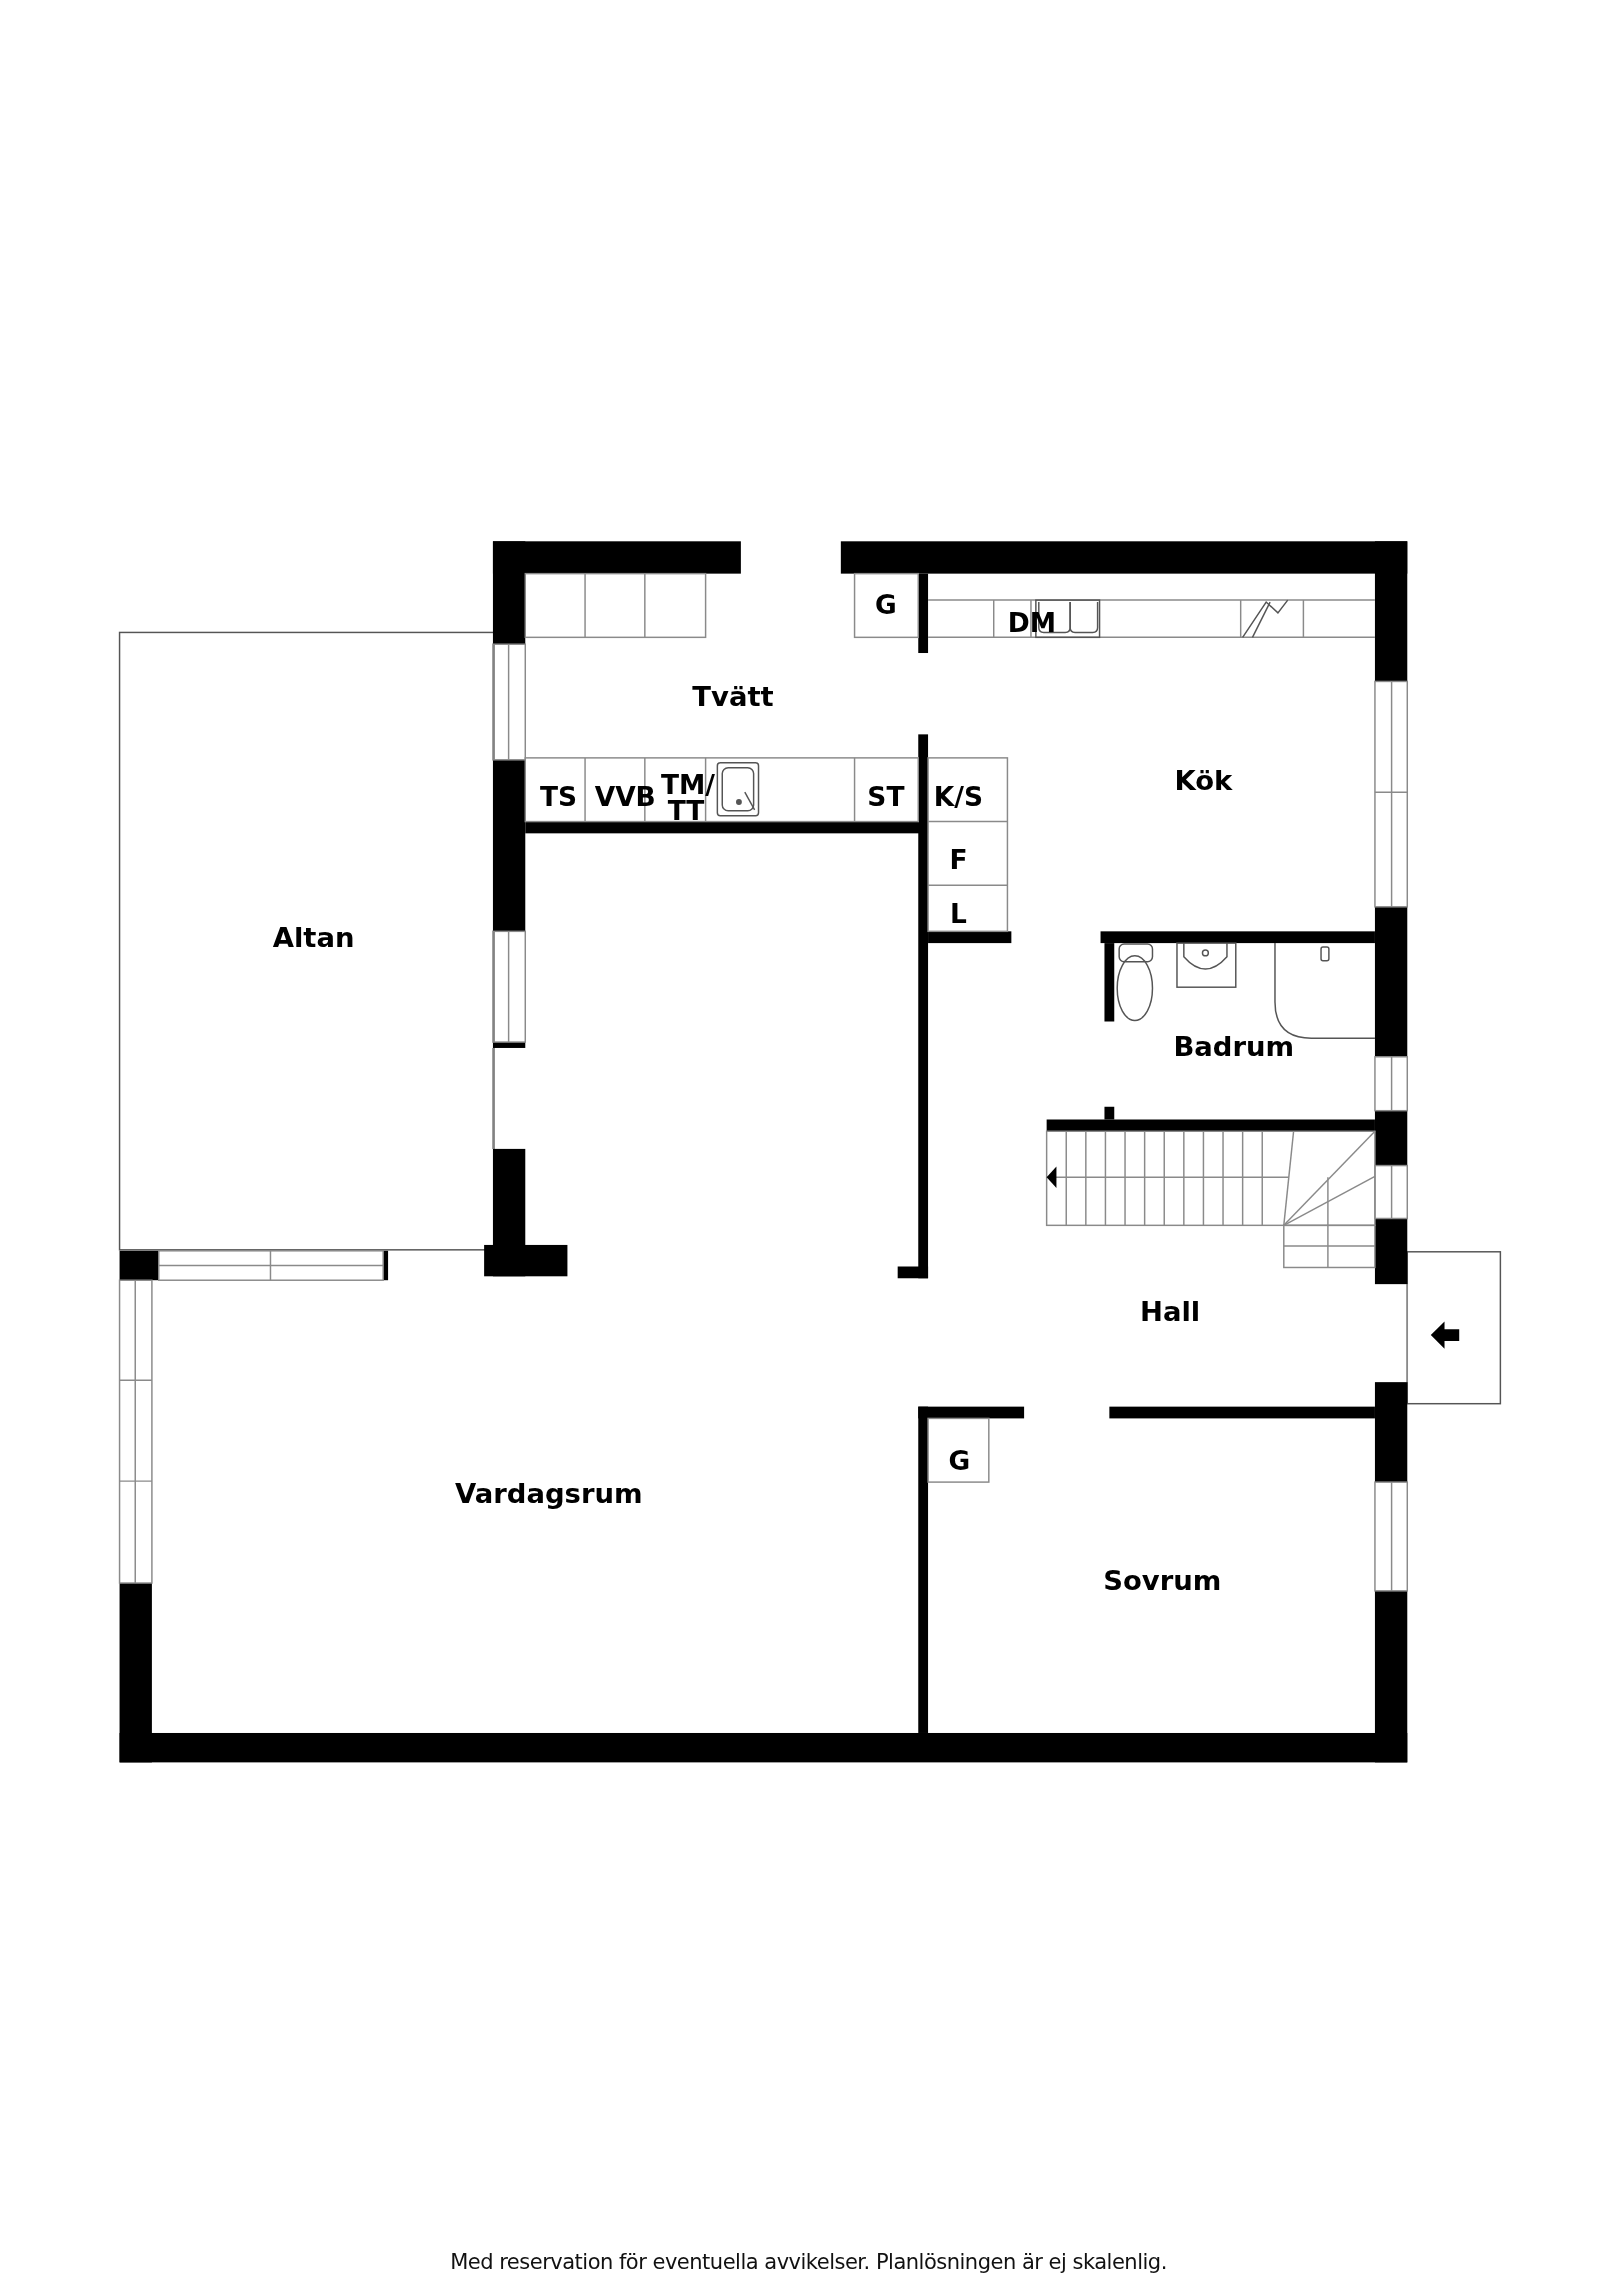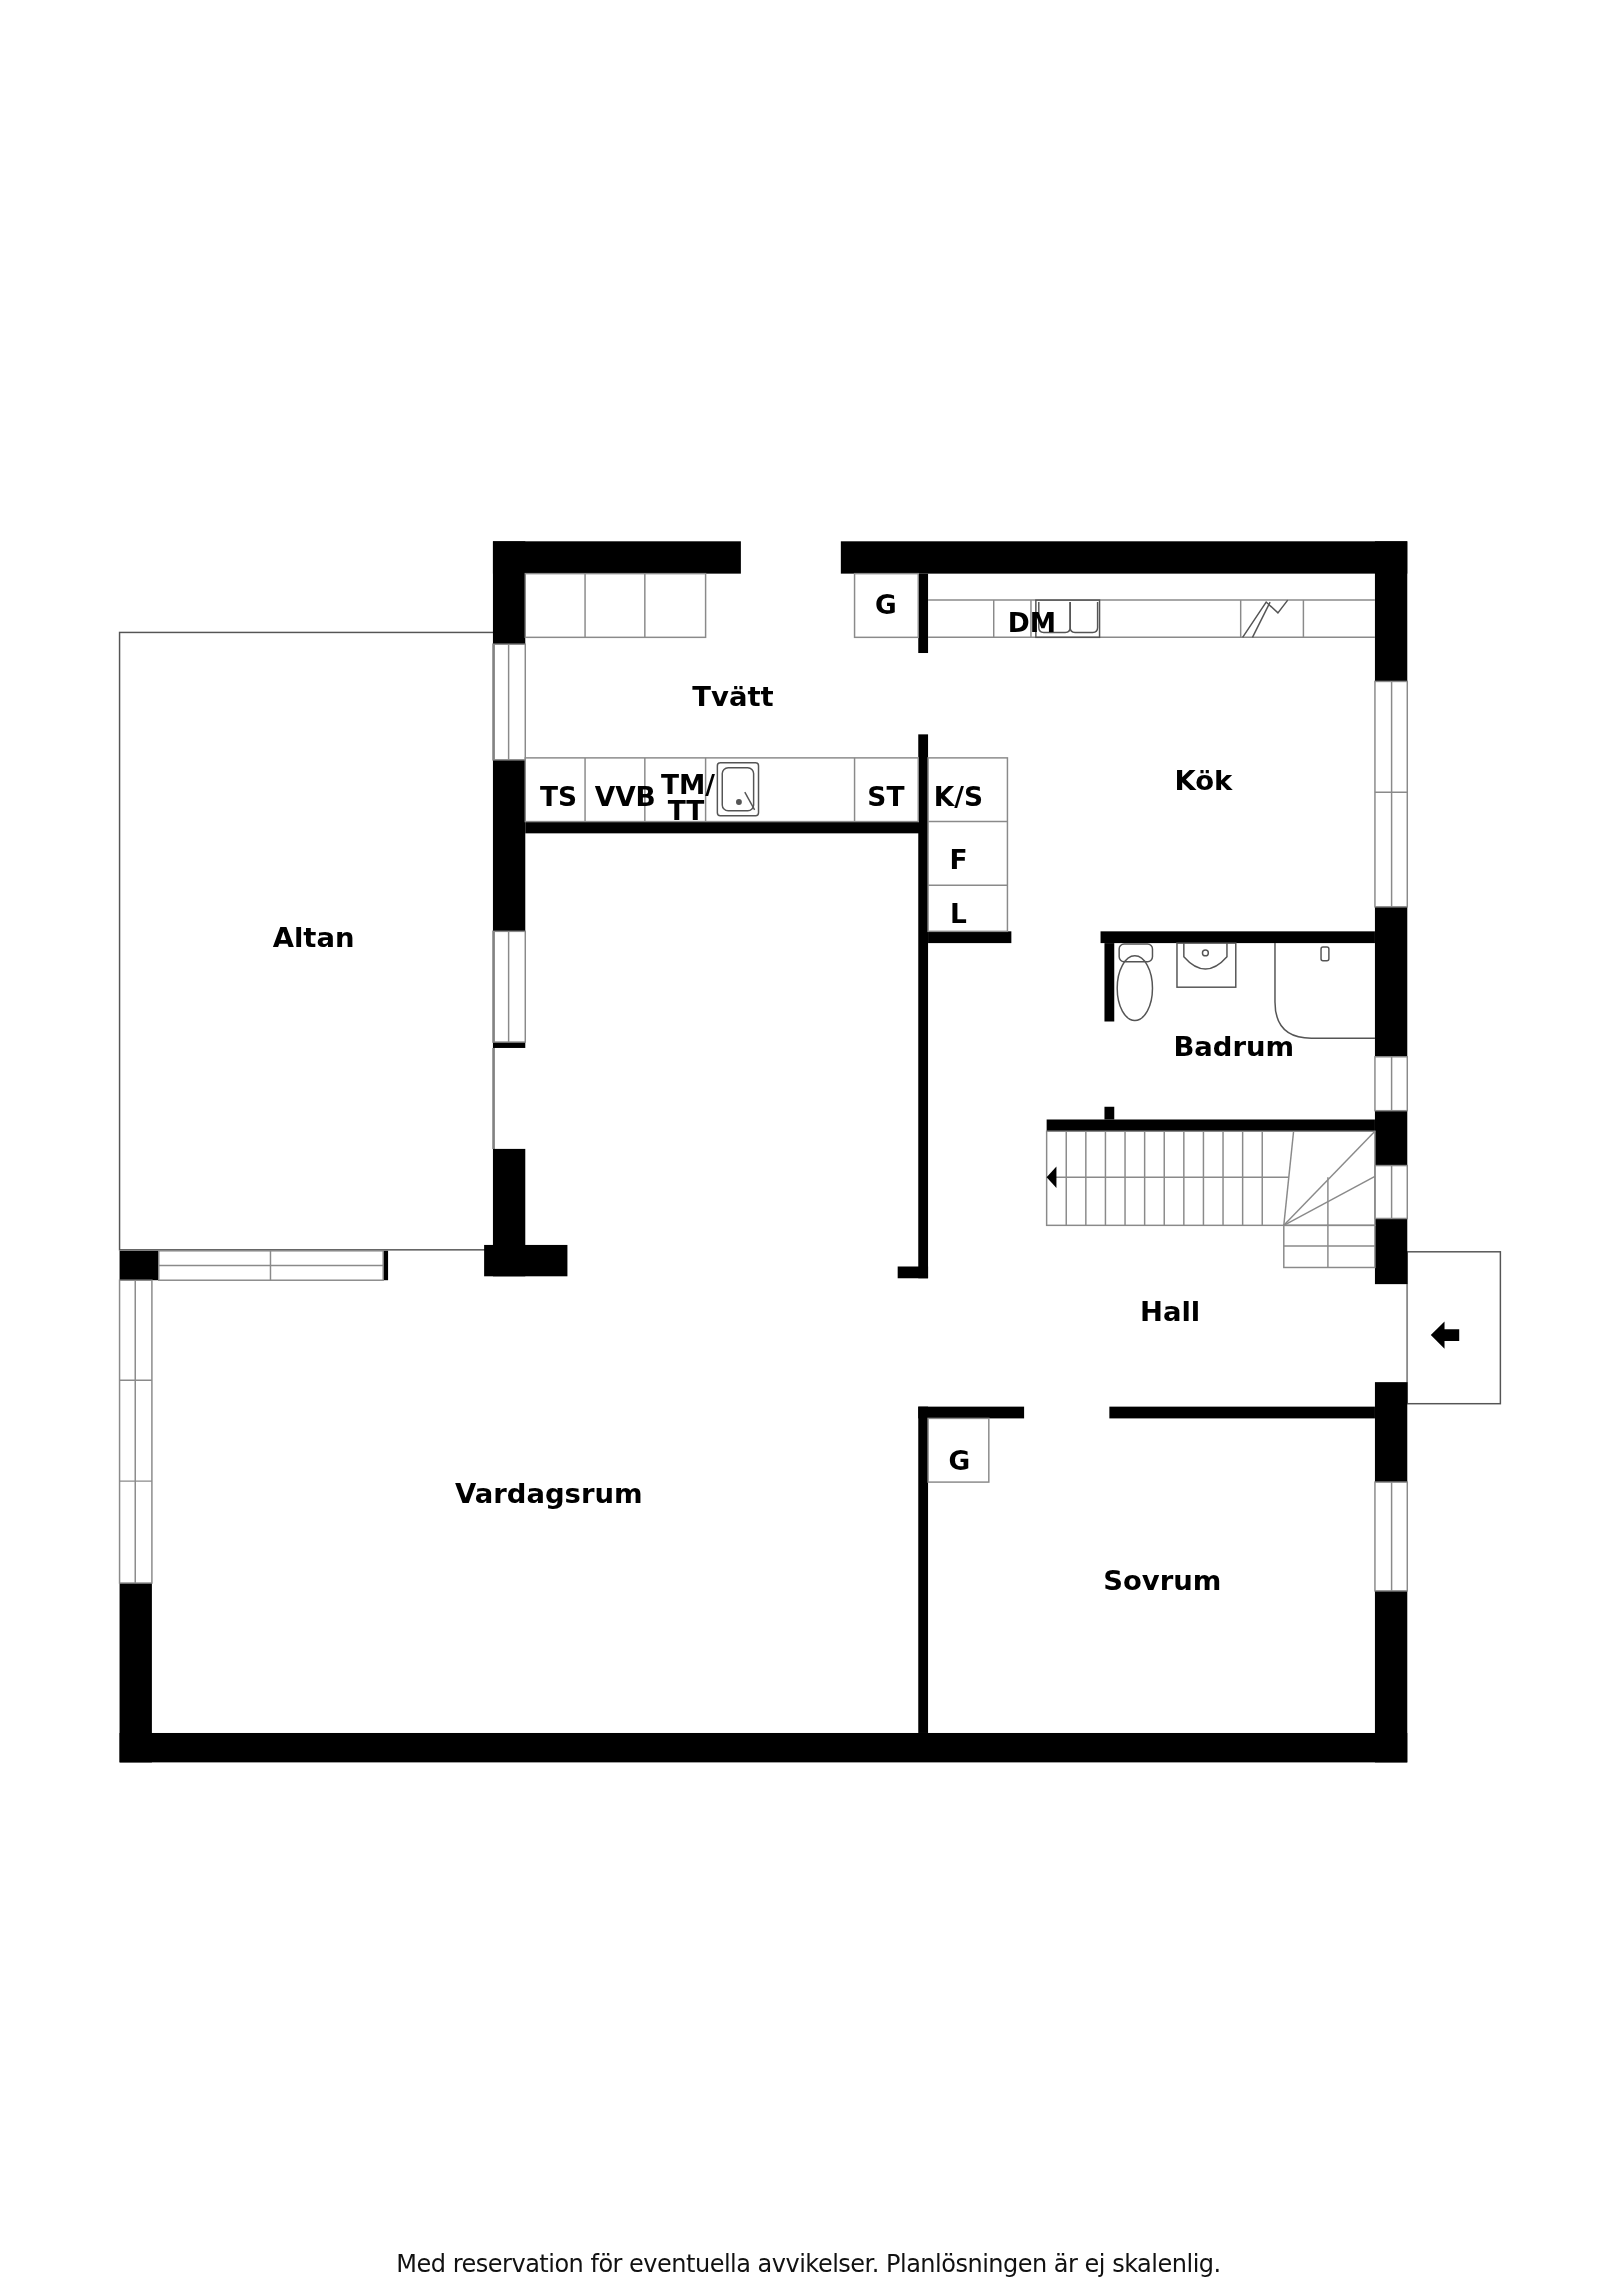--- a/index.html
+++ b/index.html
@@ -3,21 +3,21 @@
 <meta charset="utf-8">
 <style>
   html, body { margin:0; padding:0; background:#ffffff; }
   body { width:1617px; height:2288px; position:relative; overflow:hidden; font-family:"DejaVu Sans", sans-serif; }
   svg { position:absolute; left:0; top:0; }
   .wall { fill:#000; }
   .thin { fill:none; stroke:#8a8a8a; stroke-width:1.5; }
   .thin-dark { fill:none; stroke:#555; stroke-width:1.5; }
   .room-label { font-family:"DejaVu Sans", sans-serif; font-weight:bold; font-size:28px; fill:#000; text-anchor:middle; }
   .fix-label { font-family:"DejaVu Sans", sans-serif; font-weight:bold; font-size:27px; fill:#000; text-anchor:middle; }
-  .footer { position:absolute; left:0; width:1617px; top:2250px; text-align:center; font-family:"DejaVu Sans", sans-serif; font-size:24px; color:#111; letter-spacing:-0.5px; }
+  .footer { position:absolute; left:0; width:1617px; top:2250px; text-align:center; font-family:"DejaVu Sans", sans-serif; font-size:21px; color:#111; letter-spacing:-0.5px; }
 </style>
 </head>
 <body>
 
 <svg width="1617" height="2288" viewBox="0 0 1650 2334">
 
   <g>
     <rect class="thin-dark" x="122" y="645" width="382" height="630"></rect>
   </g>
 

